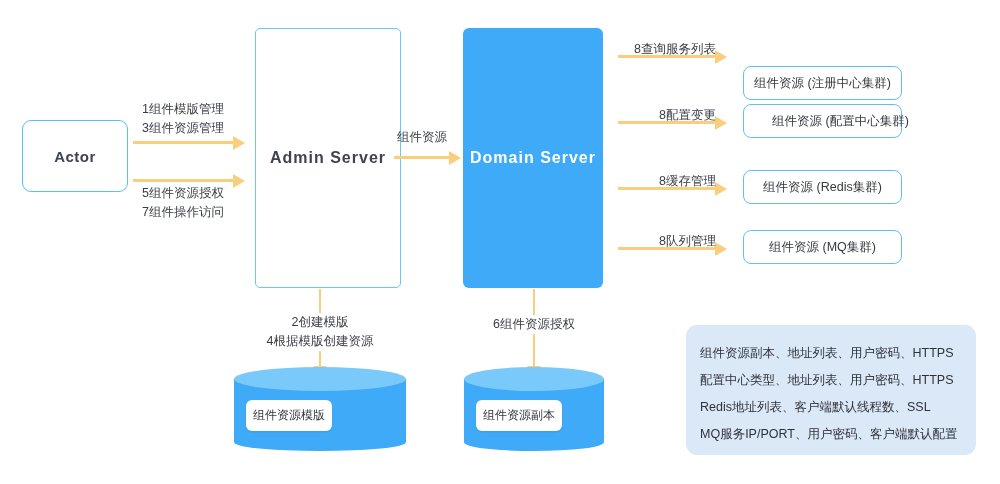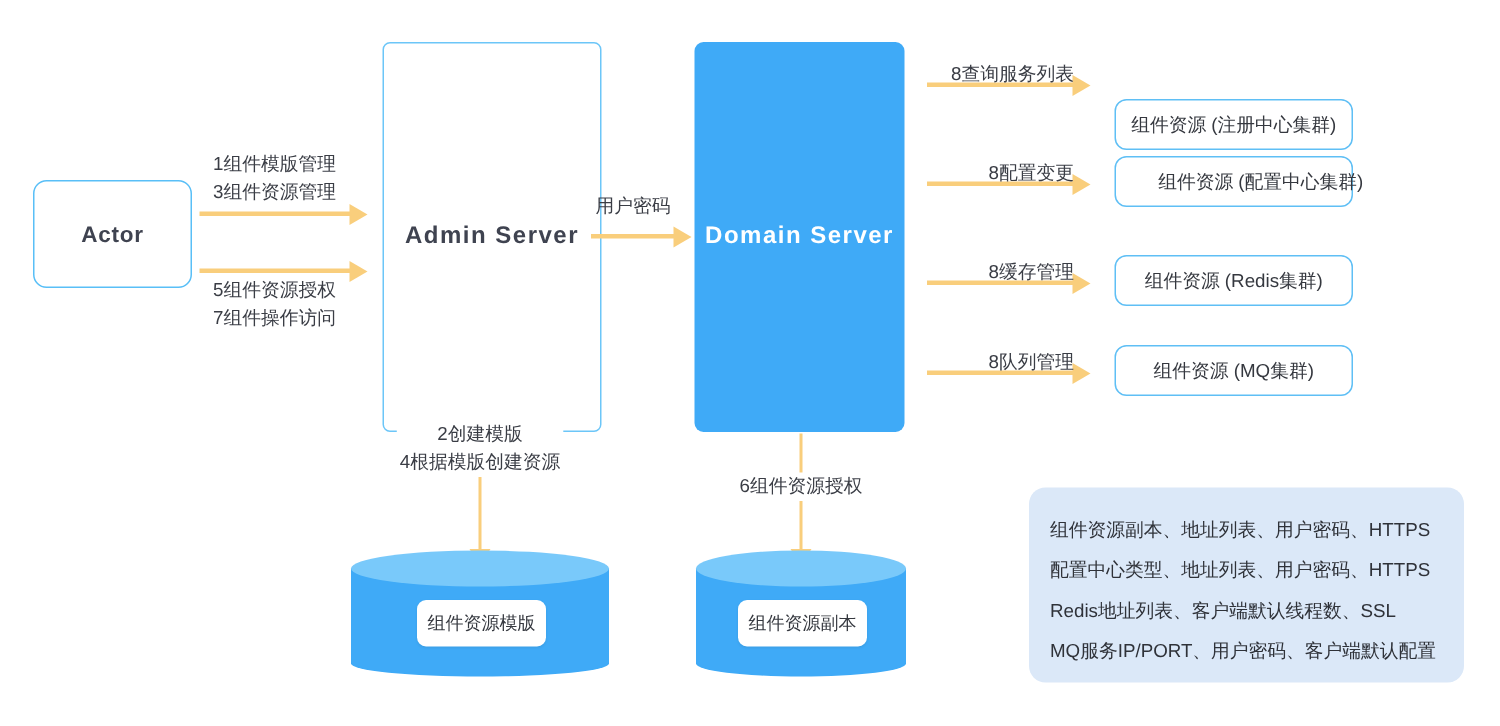--- a/index.html
+++ b/index.html
@@ -166,24 +166,23 @@
     position: absolute;
     left: 0;
     top: 0;
     width: 100%;
     height: 24px;
     background: #79C9FA;
     border-radius: 50%;
   }
   .cyl .chips {
     position: absolute;
-    left: 1px;
+    left: 12px;
     width: 100%;
     display: flex;
-    justify-content: center;
     gap: 7px;
   }
   .chip {
     background: #ffffff;
     border-radius: 6px;
     padding: 7px 7px;
     font-size: 12px;
     color: #35383f;
     white-space: nowrap;
     box-shadow: 0 1px 2px rgba(0,0,0,0.08);
@@ -231,21 +230,21 @@
     <div>3组件资源管理</div>
   </div>
 
   <div class="arrow-h" style="left:133px; top:179px; width:101px;"></div>
   <div class="edge-label center" style="left:183px; top:184px;">
     <div>5组件资源授权</div>
     <div>7组件操作访问</div>
   </div>
 
   <div class="arrow-h" style="left:394px; top:156px; width:56px;"></div>
-  <div class="edge-label center" style="left:422px; top:128px;">用户密码</div>
+  <div class="edge-label center" style="left:422px; top:128px;">组件资源</div>
 
   <div class="arrow-h" style="left:618px; top:55px; width:98px;"></div>
   <div class="edge-label right" style="left:716px; top:40px;">8查询服务列表</div>
 
   <div class="arrow-h" style="left:618px; top:121px; width:98px;"></div>
   <div class="edge-label right" style="left:716px; top:106px;">8配置变更</div>
 
   <div class="arrow-h" style="left:618px; top:187px; width:98px;"></div>
   <div class="edge-label right" style="left:716px; top:172px;">8缓存管理</div>
 
@@ -259,21 +258,21 @@
     <span class="lbl">组件资源 (配置中心集群)</span>
   </div>
   <div class="res-box" style="left:743px; top:170px; width:159px;">
     <span class="lbl">组件资源 (Redis集群)</span>
   </div>
   <div class="res-box" style="left:743px; top:230px; width:159px;">
     <span class="lbl">组件资源 (MQ集群)</span>
   </div>
 
   <div class="arrow-v" style="left:319px; top:289px; height:78px;"></div>
-  <div class="edge-label center boxed" style="left:320px; top:280px;text-align:center;">
+  <div class="edge-label center boxed" style="left:320px; top:313px;text-align:center;">
     <div>2创建模版</div>
     <div>4根据模版创建资源</div>
   </div>
 
   <div class="arrow-v" style="left:533px; top:289px; height:78px;"></div>
   <div class="edge-label center boxed" style="left:534px; top:315px;">6组件资源授权</div>
 
   <div class="cyl" style="left:234px; top:367px; width:172px; height:90px;">
     <div class="body" style="height:72px;"></div>
     <div class="top"></div>

